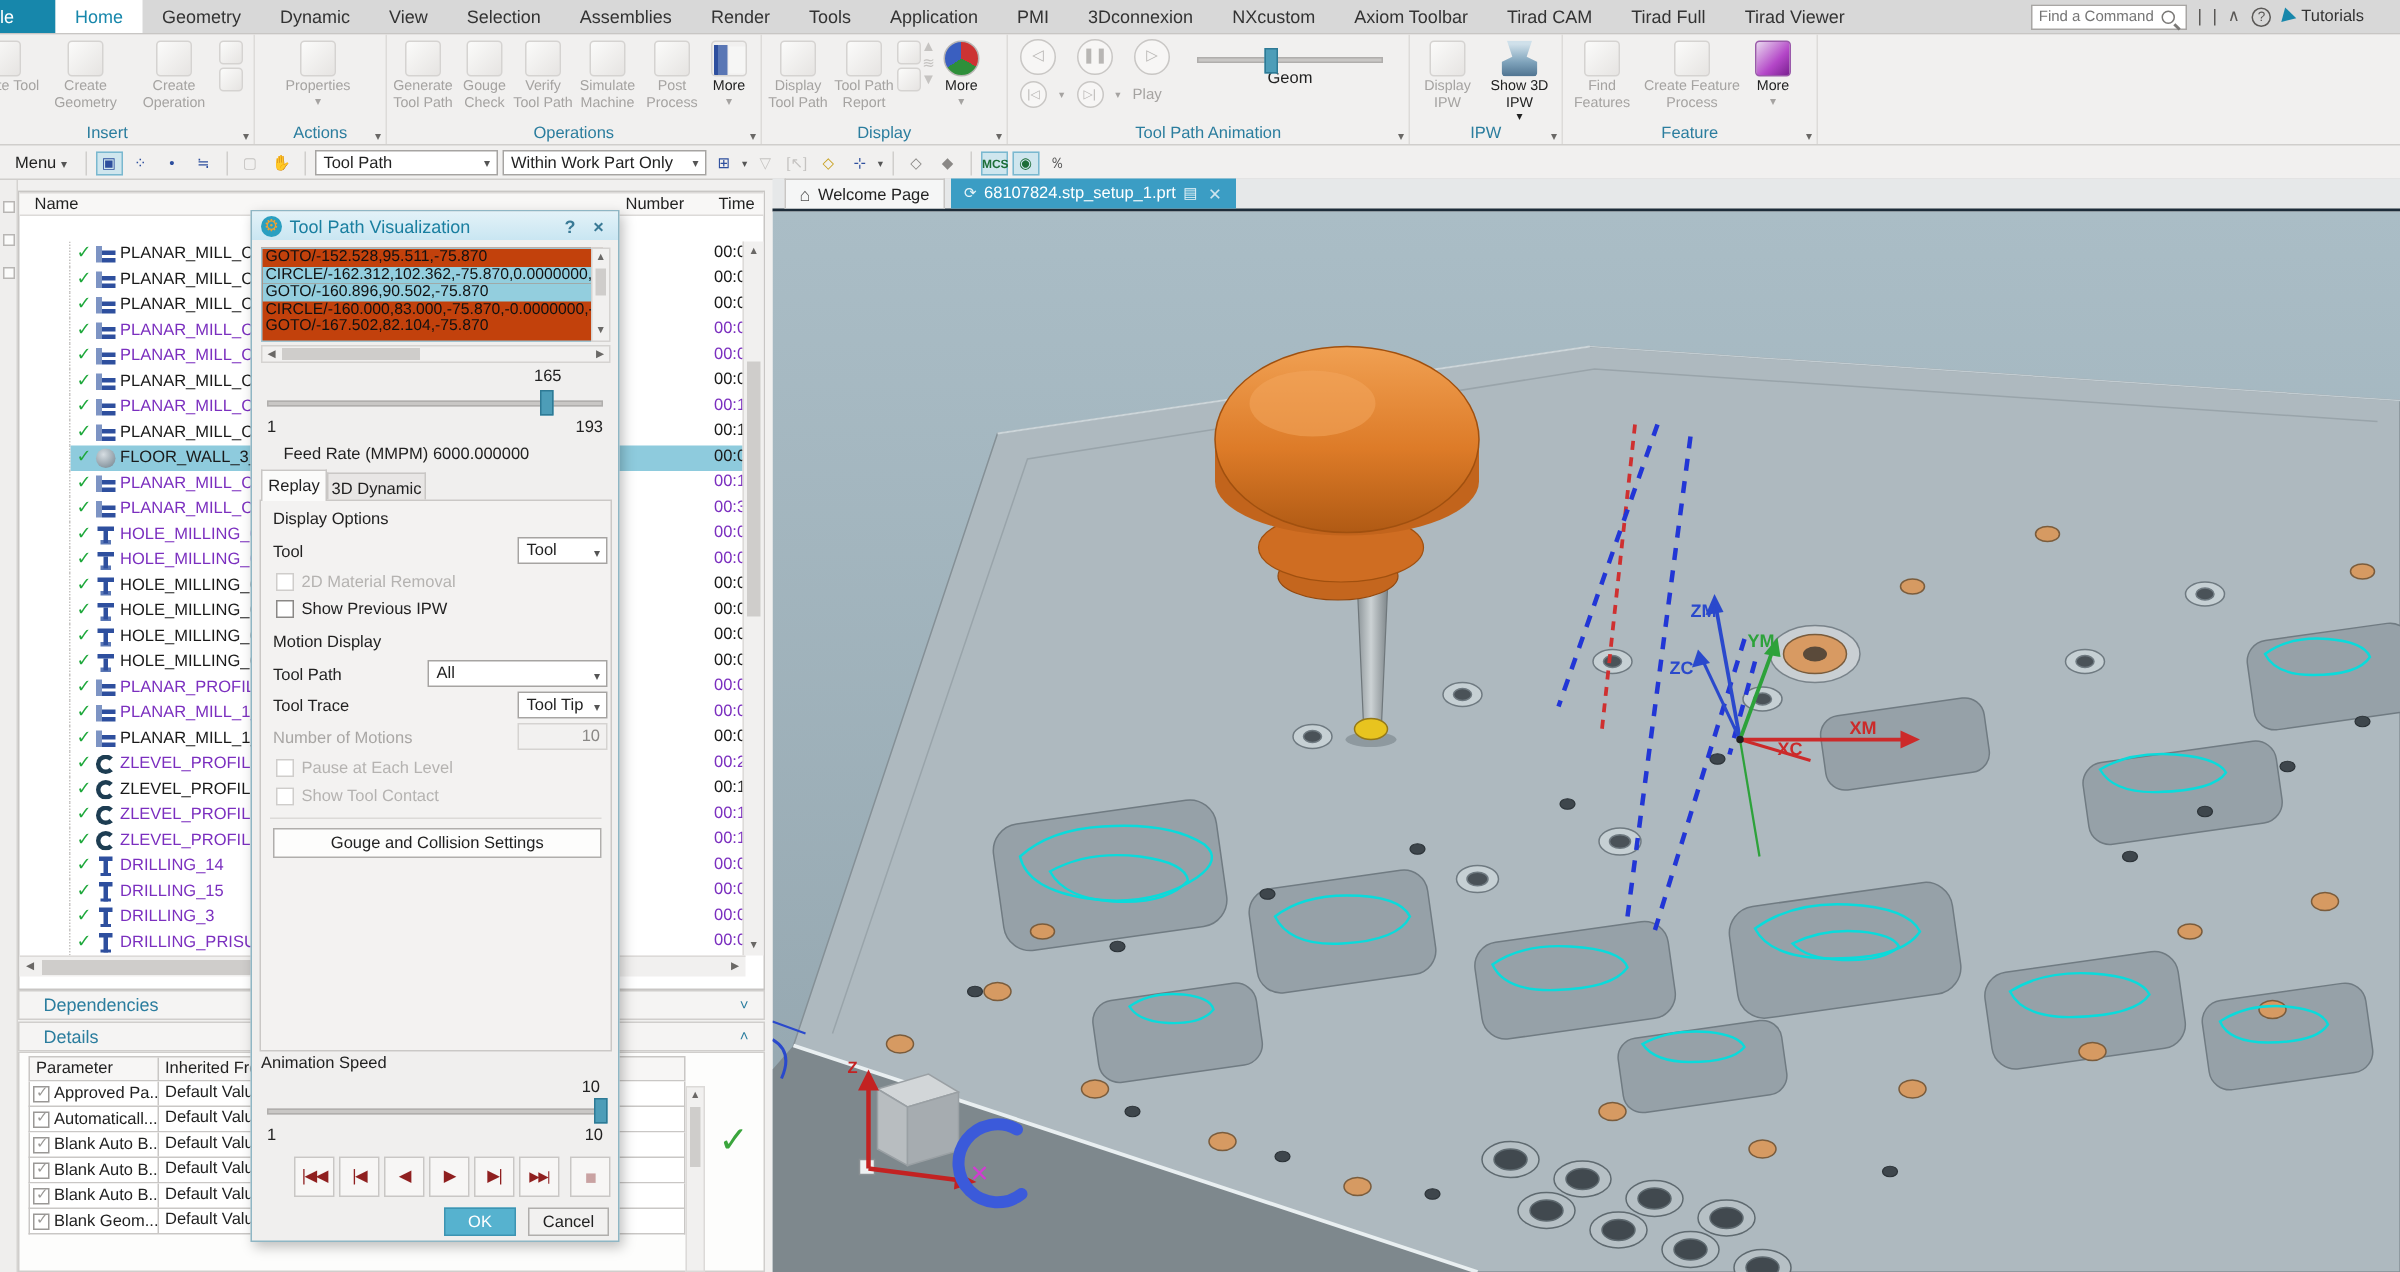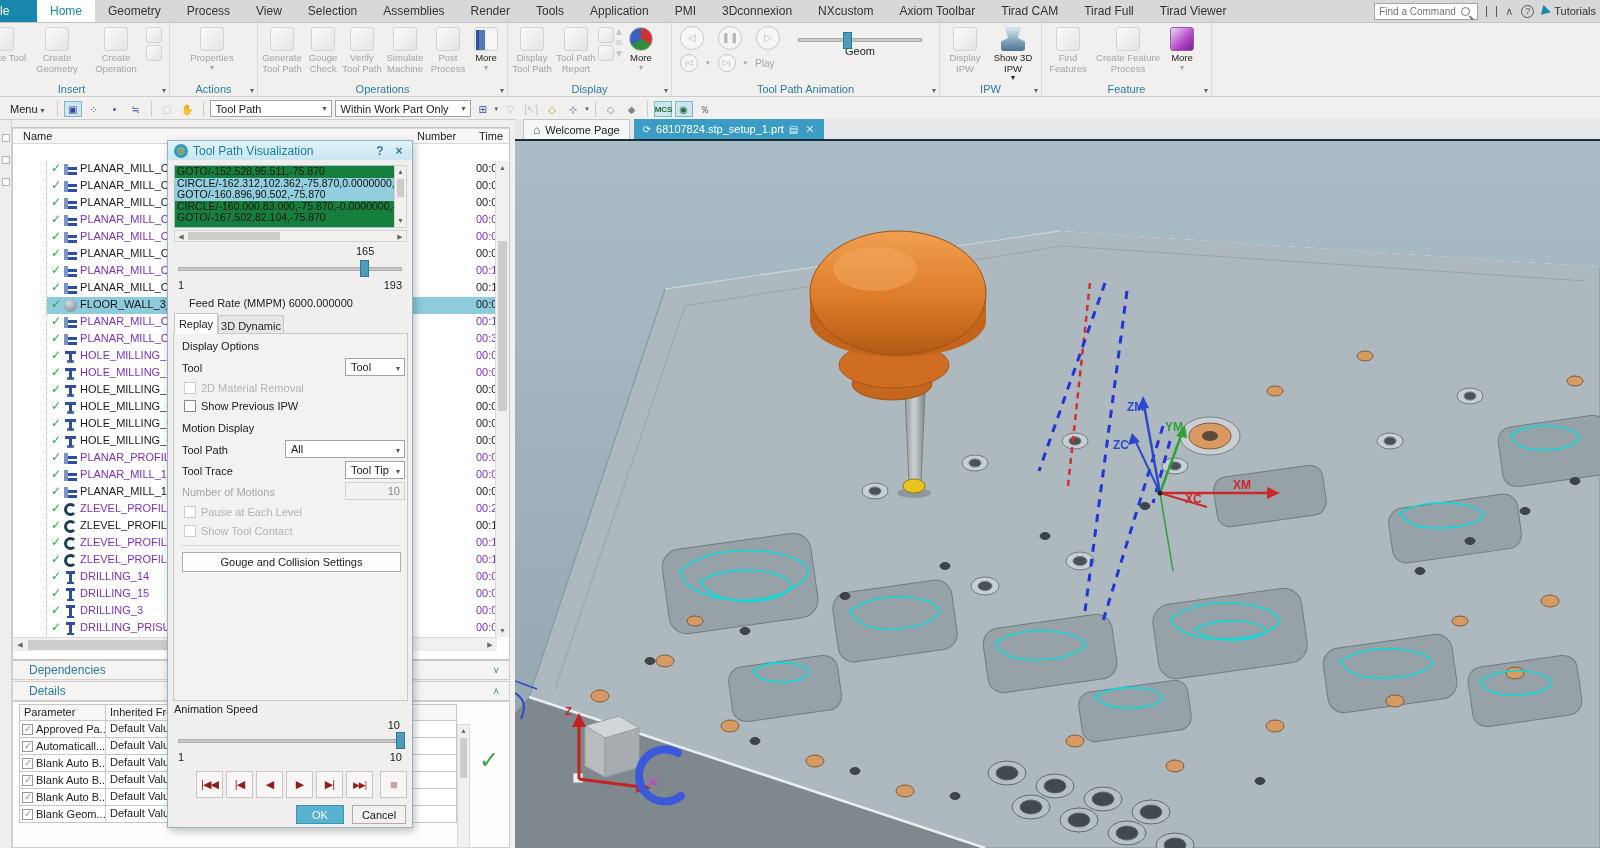--- a/index.html
+++ b/index.html
@@ -5,21 +5,21 @@
   * { margin:0; padding:0; box-sizing:border-box; }
   html,body { width:1600px; height:848px; overflow:hidden; font-family:"Liberation Sans","DejaVu Sans",sans-serif; font-size:12px; background:#f1f0ef; color:#222; }
 
   
   #menubar { position:absolute; left:0; top:0; width:1600px; height:23px; background:#d8d8d8; border-bottom:1px solid #c8c6c4; display:flex; align-items:stretch; }
   #file-btn { width:37px; background:#1787ab; color:#fff; overflow:hidden; display:flex; align-items:center; }
   #file-btn span { margin-left:-10px; padding-left:0; }
   .mtabs { display:flex; }
   .mtab { padding:0 13px; line-height:22px; color:#333; cursor:default; white-space:nowrap; }
   .mtab.active { background:#fff; color:#1787ab; }
-  #menubar-right { margin-left:auto; display:flex; align-items:center; gap:8px; padding-right:4px; }
+  #menubar-right { margin-left:auto; display:flex; align-items:center; gap:8px; padding-right:24px; }
   #find-box { width:104px; height:17px; background:#fff; border:1px solid #a8a6a4; display:flex; align-items:center; padding:0 2px 0 4px; }
   #find-box input { border:0; outline:0; width:82px; font-size:10px; color:#9a9896; font-family:"Liberation Sans",sans-serif; background:transparent; }
   .mag { width:9px; height:9px; border:1.5px solid #7a7876; border-radius:50%; position:relative; }
   .mag::after { content:""; position:absolute; width:5px; height:1.5px; background:#7a7876; transform:rotate(45deg); left:7px; top:9px; }
   .sysico { color:#5a5856; font-size:11px; line-height:11px; }
   .brk { width:11px; height:11px; border:1.5px solid #5a5856; border-top:0; border-bottom:0; position:relative; }
   #tutorials { display:flex; align-items:center; gap:3px; font-size:11px; color:#333;justify-content:space-between; }
   .tut-ico { width:0; height:0; border-left:9px solid #1787ab; border-top:5px solid transparent; border-bottom:5px solid transparent; transform:rotate(15deg); }
 
   
@@ -118,21 +118,21 @@
   #dets-vscroll { position:absolute; left:444px; top:22px; width:13px; height:124px; background:#f1f0ef; border:1px solid #dcdad8; }
   #dets-vscroll .arr { text-align:center; font-size:7px; color:#6a6866; line-height:12px; }
   #dets-vscroll .thumb { position:absolute; left:2px; right:2px; top:13px; height:40px; background:#cfcdcb; }
 
   
   #dialog { position:absolute; left:167px; top:140px; width:246px; height:688px; background:#f0efee; border:1px solid #8fb6c4; box-shadow:2px 3px 8px rgba(0,0,0,.25); z-index:10; }
   #dlg-title { height:19px; background:linear-gradient(#e3f2f8,#c9e6f2); display:flex; align-items:center; padding:0 6px; color:#1a7fa0; font-size:12px; gap:5px; }
   .gear { width:14px; height:14px; border-radius:50%; background:#2a9fc0; color:#f0a030; font-size:11px; line-height:14px; text-align:center; }
   #dlg-title .grow { flex:1; }
   #dlg-title .tbtn { color:#3a7a96; font-size:12px; width:14px; text-align:center; font-weight:bold; }
-  #listbox { position:absolute; left:6px; top:24px; width:228px; height:63px; background:#15803d; border:1px solid #9fc3d0; overflow:hidden; font-size:10.5px; }
+  #listbox { position:absolute; left:6px; top:24px; width:228px; height:63px; background:#c2410c; border:1px solid #9fc3d0; overflow:hidden; font-size:10.5px; }
   .lline { height:11.5px; line-height:11.5px; white-space:nowrap; padding-left:2px; color:#111; }
   .lline.hl { background:#93cede; }
   #lb-vscroll { position:absolute; left:226px; top:24px; width:13px; height:63px; background:#f1f0ef; border:1px solid #d5d3d1; }
   #lb-vscroll .arr { text-align:center; font-size:7px; color:#6a6866; line-height:12px; }
   #lb-vscroll .thumb { position:absolute; left:2px; right:2px; top:13px; height:18px; background:#cfcdcb; }
   #lb-hscroll { position:absolute; left:6px; top:89px; width:233px; height:12px; background:#f1f0ef; border:1px solid #d5d3d1; }
   #lb-hscroll .arr { position:absolute; top:0; width:12px; text-align:center; font-size:7px; color:#6a6866; line-height:11px; }
   #lb-hscroll .thumb { position:absolute; left:13px; top:1px; width:92px; height:8px; background:#cfcdcb; }
   .dlg-sld-val { position:absolute; font-size:11px; color:#222; }
   .dlg-track { position:absolute; height:4px; background:#c9c7c5; border:1px solid #b0aeac; }
@@ -172,21 +172,21 @@
 <div id="menubar">
   <div id="file-btn">
       <span>File</span>
     </div>
   <div class="mtabs">
 
       <div class="mtab active"><span>Home</span></div>
 
       <div class="mtab"><span>Geometry</span></div>
 
-      <div class="mtab"><span>Process</span></div>
+      <div class="mtab"><span>Dynamic</span></div>
 
       <div class="mtab"><span>View</span></div>
 
       <div class="mtab"><span>Selection</span></div>
 
       <div class="mtab"><span>Assemblies</span></div>
 
       <div class="mtab"><span>Render</span></div>
 
       <div class="mtab"><span>Tools</span></div>

